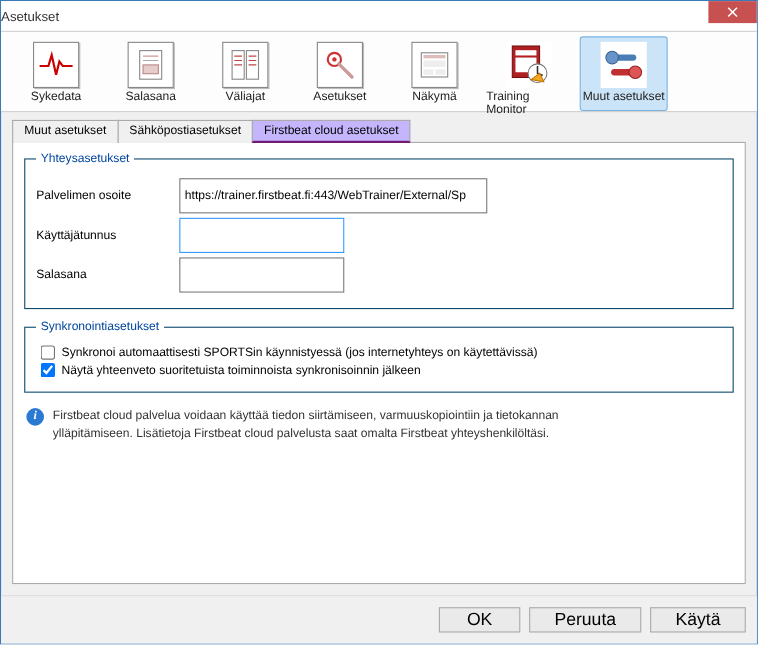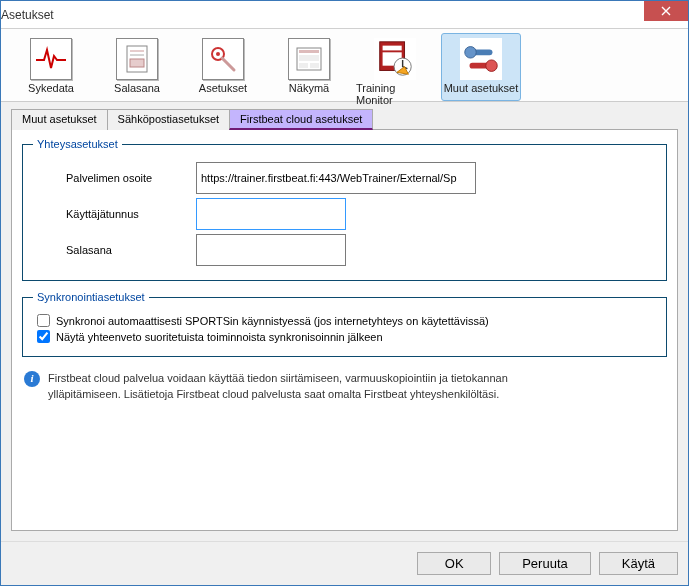--- a/index.html
+++ b/index.html
@@ -15,29 +15,29 @@
   .toolbtn[data-name="toolbar-muut-asetukset"] .icon-wrap { border: none; box-shadow: none; }
   .toolbtn.selected { background: #cce4f7; border: 1px solid #7ab4e2; }
   .content { flex: 1; padding: 6px 10px 10px 10px; display: flex; flex-direction: column; }
   .tabstrip { display: flex; position: relative; z-index: 2; }
   .tab { border: 1px solid #aaa; border-bottom: none; background: #f0f0f0; padding: 3px 10px; font-size: 11px; margin-right: -1px; cursor: pointer; position: relative; top: 1px; }
   .tab.active { background: #c4b5fd; border-bottom: 2px solid #701a75; z-index: 3; }
   .tabpanel { flex: 1; border: 1px solid #aaa; background: #fff; padding: 8px 10px; display: flex; flex-direction: column; gap: 10px; }
   fieldset { border: 1px solid #0c4a6e; padding: 8px 10px 10px 10px; font-size: 11px; }
   legend { color: #0046a0; padding: 0 4px; font-size: 11px; }
   .formrow { display: flex; align-items: center; margin: 4px 0; }
-  .formrow label { width: 130px; margin-left: 33px; }
+  .formrow label { width: 130px; }
   .formrow input[type="text"], .formrow input[type="password"] { border: 1px solid #7a7a7a; height: 32px; padding: 1px 4px; font-family: inherit; font-size: 11px; }
   .formrow input.focused { border: 1px solid #3399ff; outline: none; }
   .chk { display: flex; align-items: center; gap: 6px; margin: 3px 4px; }
   .chk input { width: 13px; height: 13px; }
   .info-row { display: flex; gap: 8px; padding: 4px 0 0 2px; font-size: 11px; color: #333; line-height: 1.45; }
   .info-icon { width: 16px; height: 16px; border-radius: 50%; background: #2a7ad4; color: #fff; font-weight: bold; font-style: italic; display: flex; align-items: center; justify-content: center; flex-shrink: 0; font-family: Georgia, serif; font-size: 11px; }
   .button-row { display: flex; justify-content: flex-end; gap: 8px; padding: 10px 10px 10px 0; background: #f0f0f0; border-top: 1px solid #ddd; }
-  .btn { min-width: 74px; height: 23px; border: 1px solid #aaa; background: #eaeaea; font-size: 13px; cursor: pointer; padding: 0 22px; }
+  .btn { min-width: 74px; height: 23px; border: 1px solid #aaa; background: #eaeaea; font-size: 16px; cursor: pointer; padding: 0 22px; }
   svg { display: block; }
 </style>
 </head>
 <body>
 
 <div class="window" data-name="settings-window">
   <div class="titlebar" data-name="titlebar">
     <span class="titlebar-text" data-name="window-title">Asetukset</span>
     <div class="close-btn" data-name="close-button">
       <svg data-name="close-icon" width="10" height="10" viewBox="0 0 10 10">
@@ -58,20 +58,35 @@
     <div class="toolbtn" data-name="toolbar-raportit">
       <div class="icon-wrap">
           <svg data-name="report-icon" width="34" height="34" viewBox="0 0 34 34">
             <rect x="7" y="4" width="20" height="26" fill="#fff" stroke="#888"></rect>
             <line x1="10" y1="9" x2="24" y2="9" stroke="#c99"></line>
             <line x1="10" y1="13" x2="24" y2="13" stroke="#aaa"></line>
             <rect x="10" y="17" width="14" height="8" fill="#e6cccc" stroke="#b88"></rect>
           </svg>
         </div>
       <span data-name="toolbar-label">Salasana</span>
+    </div>
+    <div class="toolbtn" data-name="toolbar-valiajat">
+      <div class="icon-wrap">
+          <svg data-name="splits-icon" width="34" height="34" viewBox="0 0 34 34">
+            <rect x="5" y="4" width="11" height="26" fill="#fff" stroke="#888"></rect>
+            <rect x="18" y="4" width="11" height="26" fill="#fff" stroke="#888"></rect>
+            <line x1="7" y1="9" x2="14" y2="9" stroke="#b44"></line>
+            <line x1="7" y1="13" x2="14" y2="13" stroke="#b44"></line>
+            <line x1="7" y1="17" x2="14" y2="17" stroke="#b44"></line>
+            <line x1="20" y1="9" x2="27" y2="9" stroke="#b44"></line>
+            <line x1="20" y1="13" x2="27" y2="13" stroke="#b44"></line>
+            <line x1="20" y1="17" x2="27" y2="17" stroke="#b44"></line>
+          </svg>
+        </div>
+      <span data-name="toolbar-label">Väliajat</span>
     </div>
     <div class="toolbtn" data-name="toolbar-lisenssi">
       <div class="icon-wrap">
           <svg data-name="key-icon" width="34" height="34" viewBox="0 0 34 34">
             <circle cx="12" cy="12" r="6" fill="none" stroke="#c33" stroke-width="2"></circle>
             <circle cx="12" cy="12" r="2" fill="#c33"></circle>
             <line x1="16" y1="16" x2="28" y2="28" stroke="#c99" stroke-width="3" stroke-linecap="round"></line>
           </svg>
         </div>
       <span data-name="toolbar-label">Asetukset</span>

